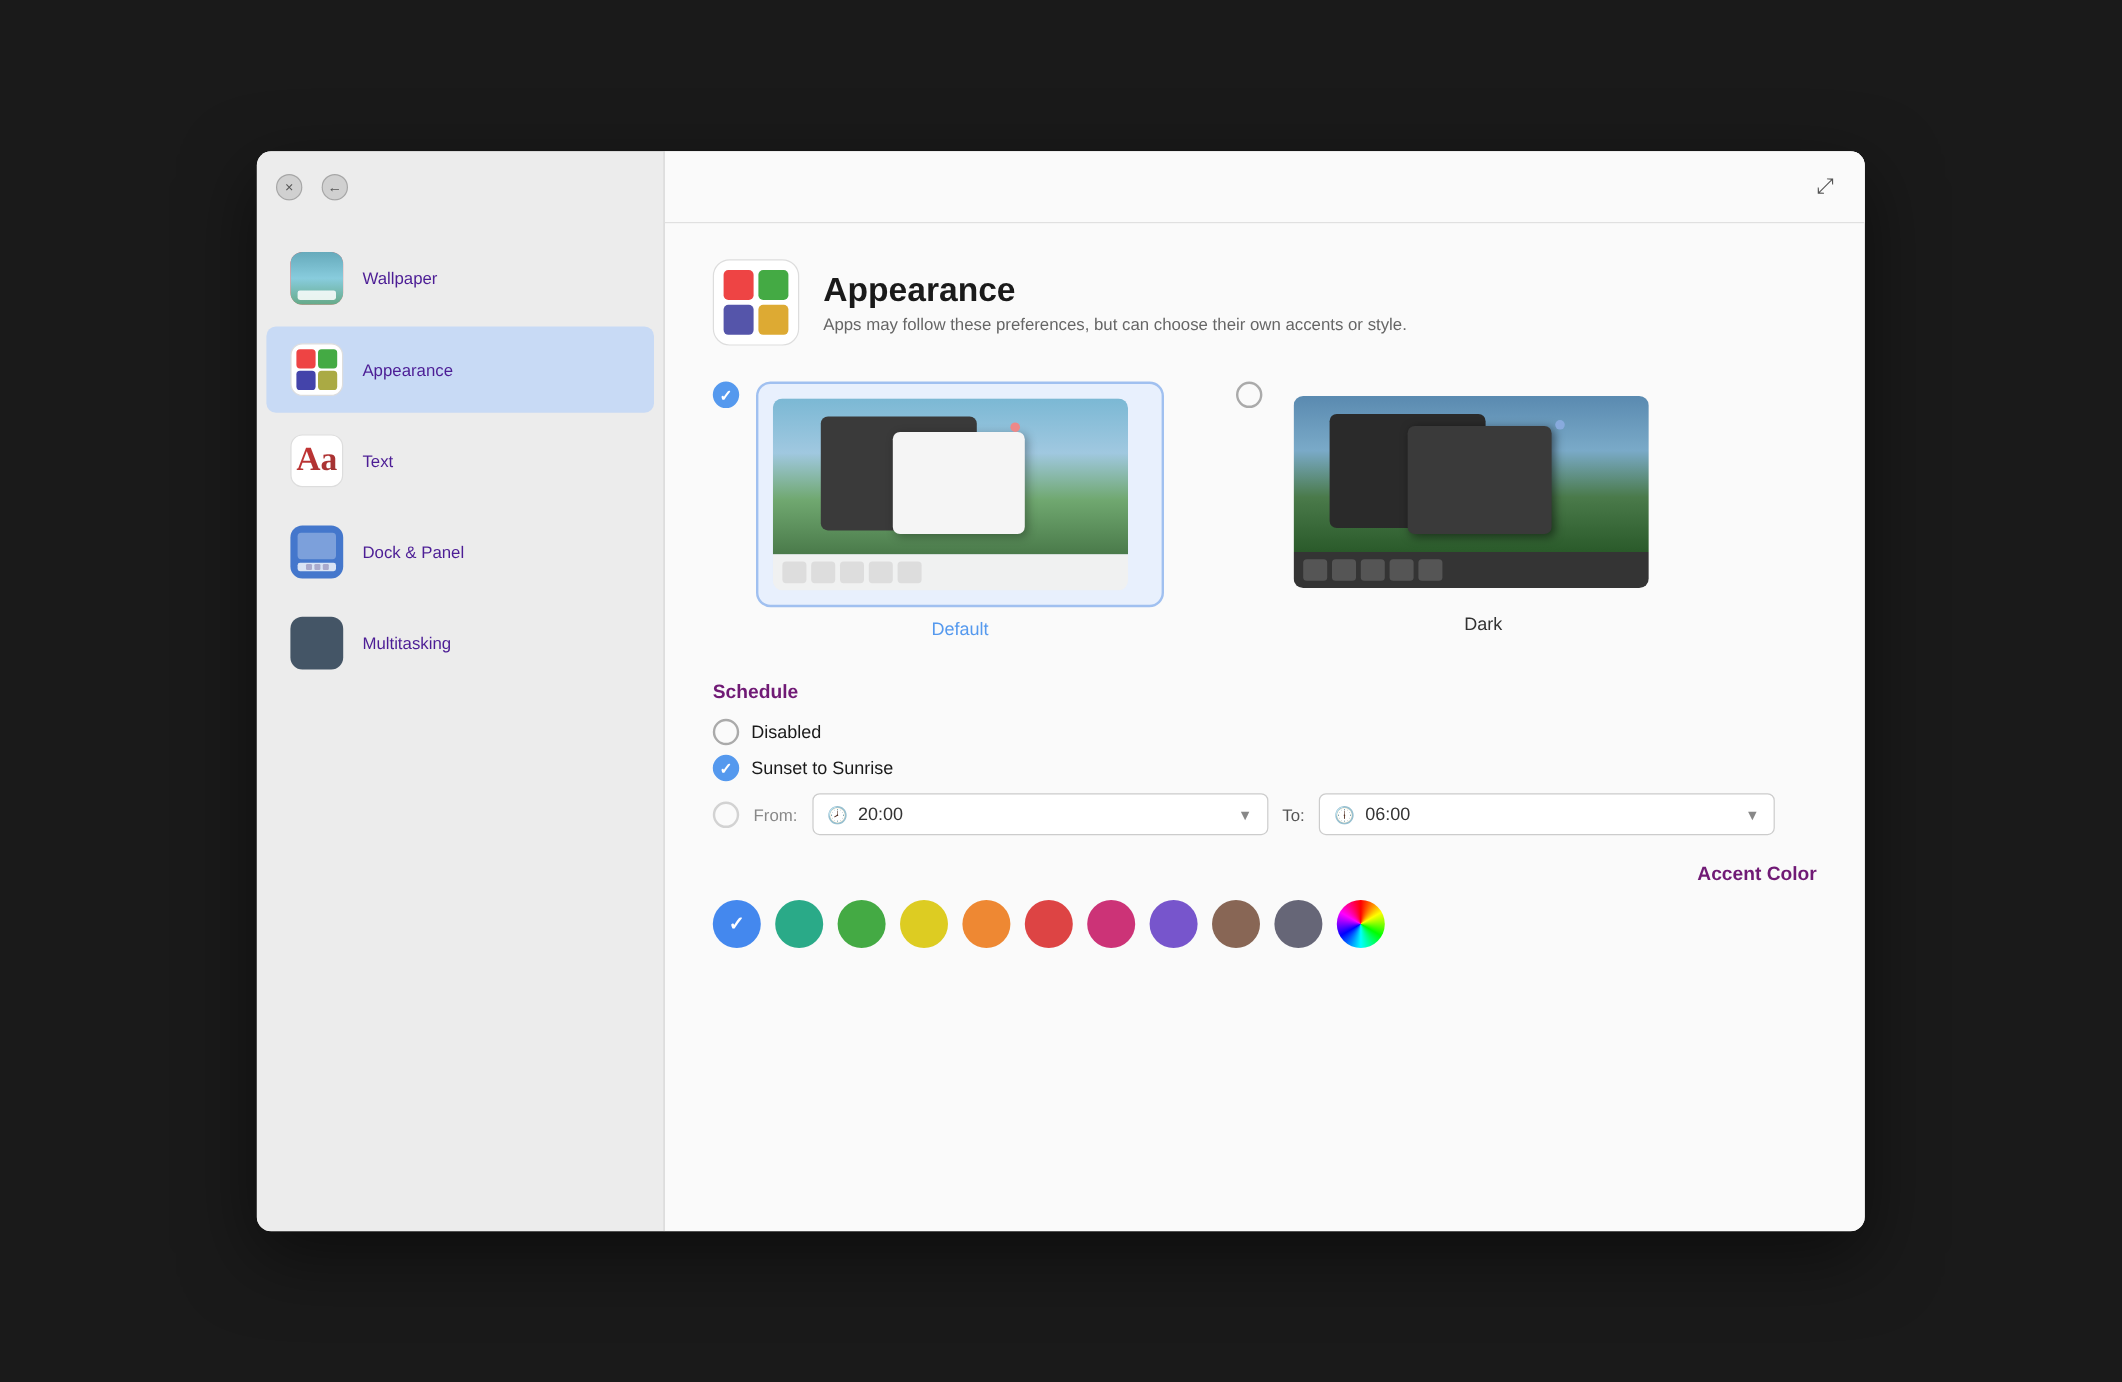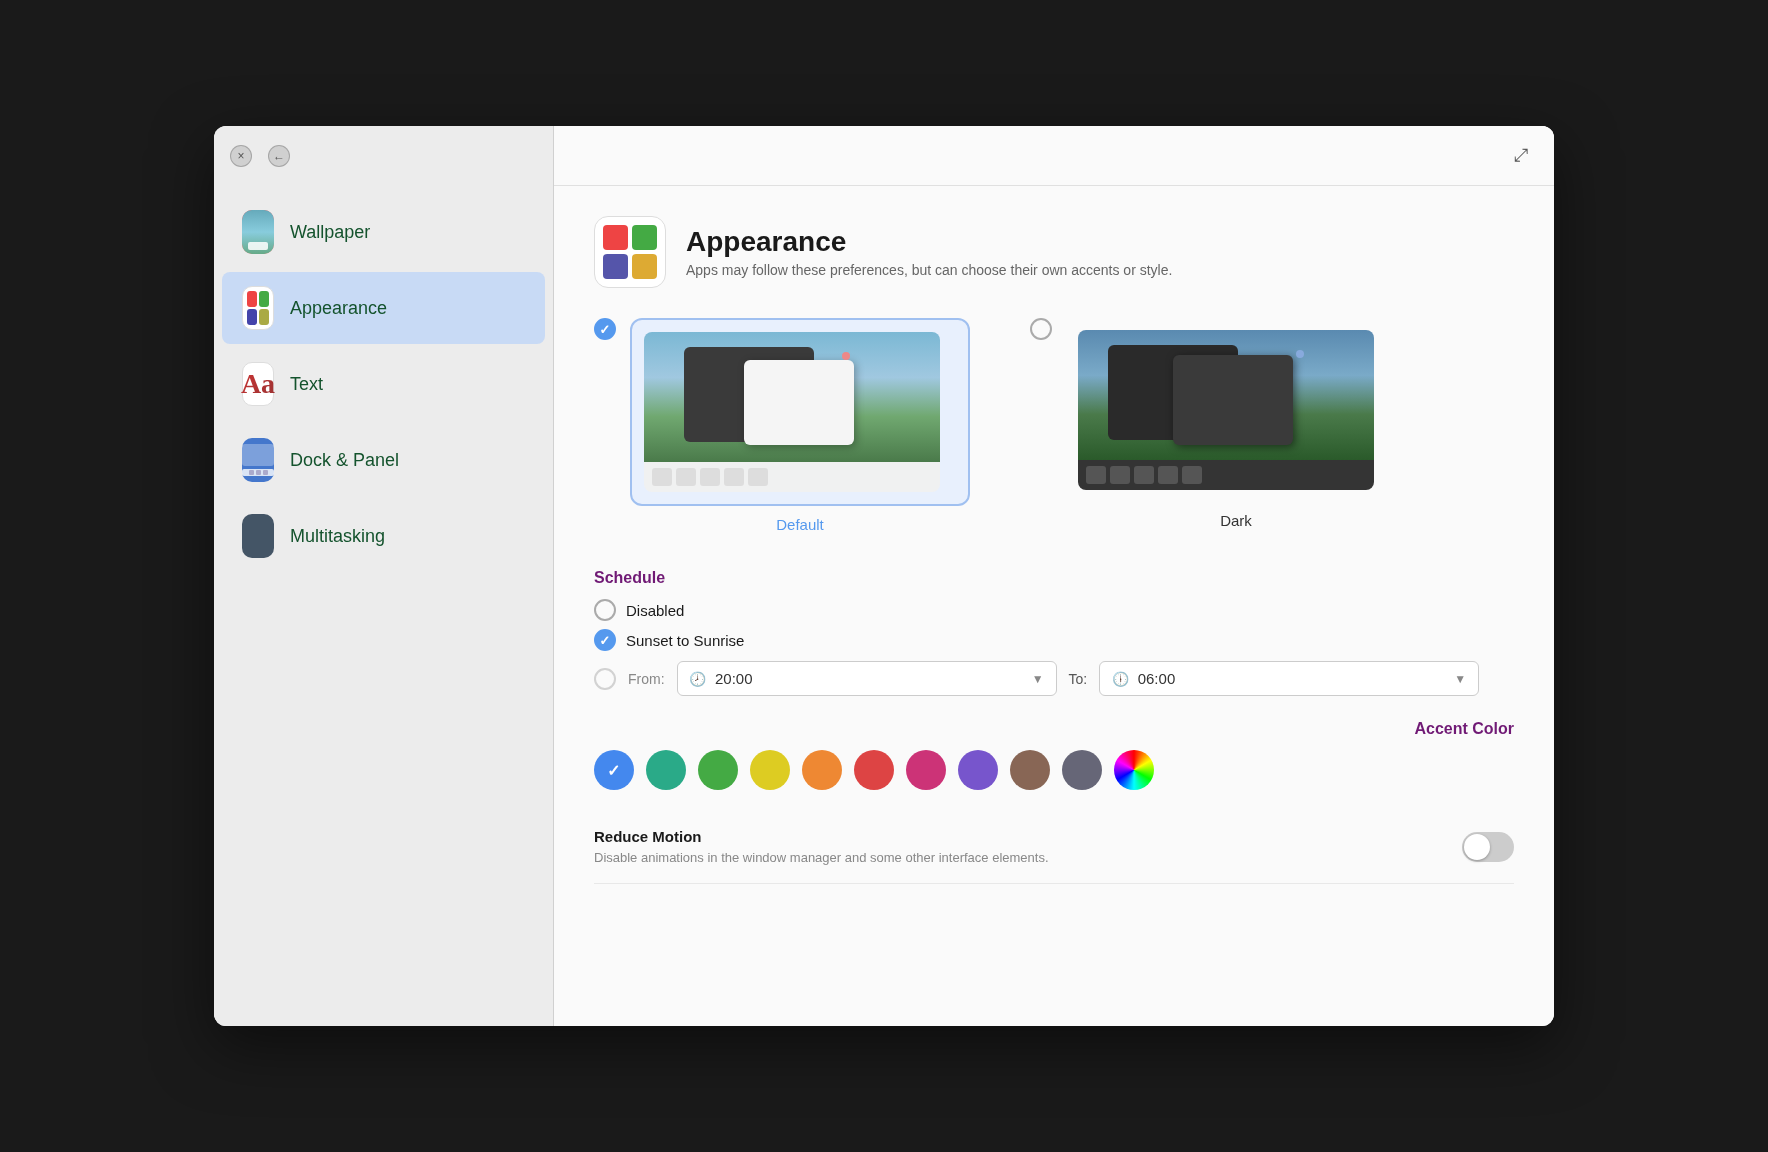--- a/index.html
+++ b/index.html
@@ -61,25 +61,25 @@
       padding: 14px 20px;
       gap: 16px;
       cursor: pointer;
       border-radius: 8px;
       margin: 2px 8px;
     }
     .sidebar-item.active {
       background: #c8daf5;
     }
     .sidebar-item-label {
-      font-size: 18px;
-      color: #14532d;
+      font-size: 14px;
+      color: #4c1d95;
     }
     .sidebar-icon {
-      width: 32px;
+      width: 44px;
       height: 44px;
       border-radius: 10px;
       display: flex;
       align-items: center;
       justify-content: center;
       font-size: 24px;
       flex-shrink: 0;
     }
 
     
@@ -477,25 +477,16 @@
           <div class="color-swatch" style="background:#ee8833;"></div>
           <div class="color-swatch" style="background:#dd4444;"></div>
           <div class="color-swatch" style="background:#cc3377;"></div>
           <div class="color-swatch" style="background:#7755cc;"></div>
           <div class="color-swatch" style="background:#886655;"></div>
           <div class="color-swatch" style="background:#666677;"></div>
           <div class="color-swatch" style="background: conic-gradient(red, yellow, lime, cyan, blue, magenta, red);"></div>
         </div>
       </div>
 
-      <div class="setting-row">
-        <div>
-          <span class="setting-label">Reduce Motion</span>
-          <div class="reduce-motion-desc">Disable animations in the window manager and some other interface elements.</div>
-        </div>
-        <div class="toggle off">
-          <div class="toggle-knob"></div>
-        </div>
-      </div>
 
     </div>
   </div>
 </div>
 
 </body></html>

